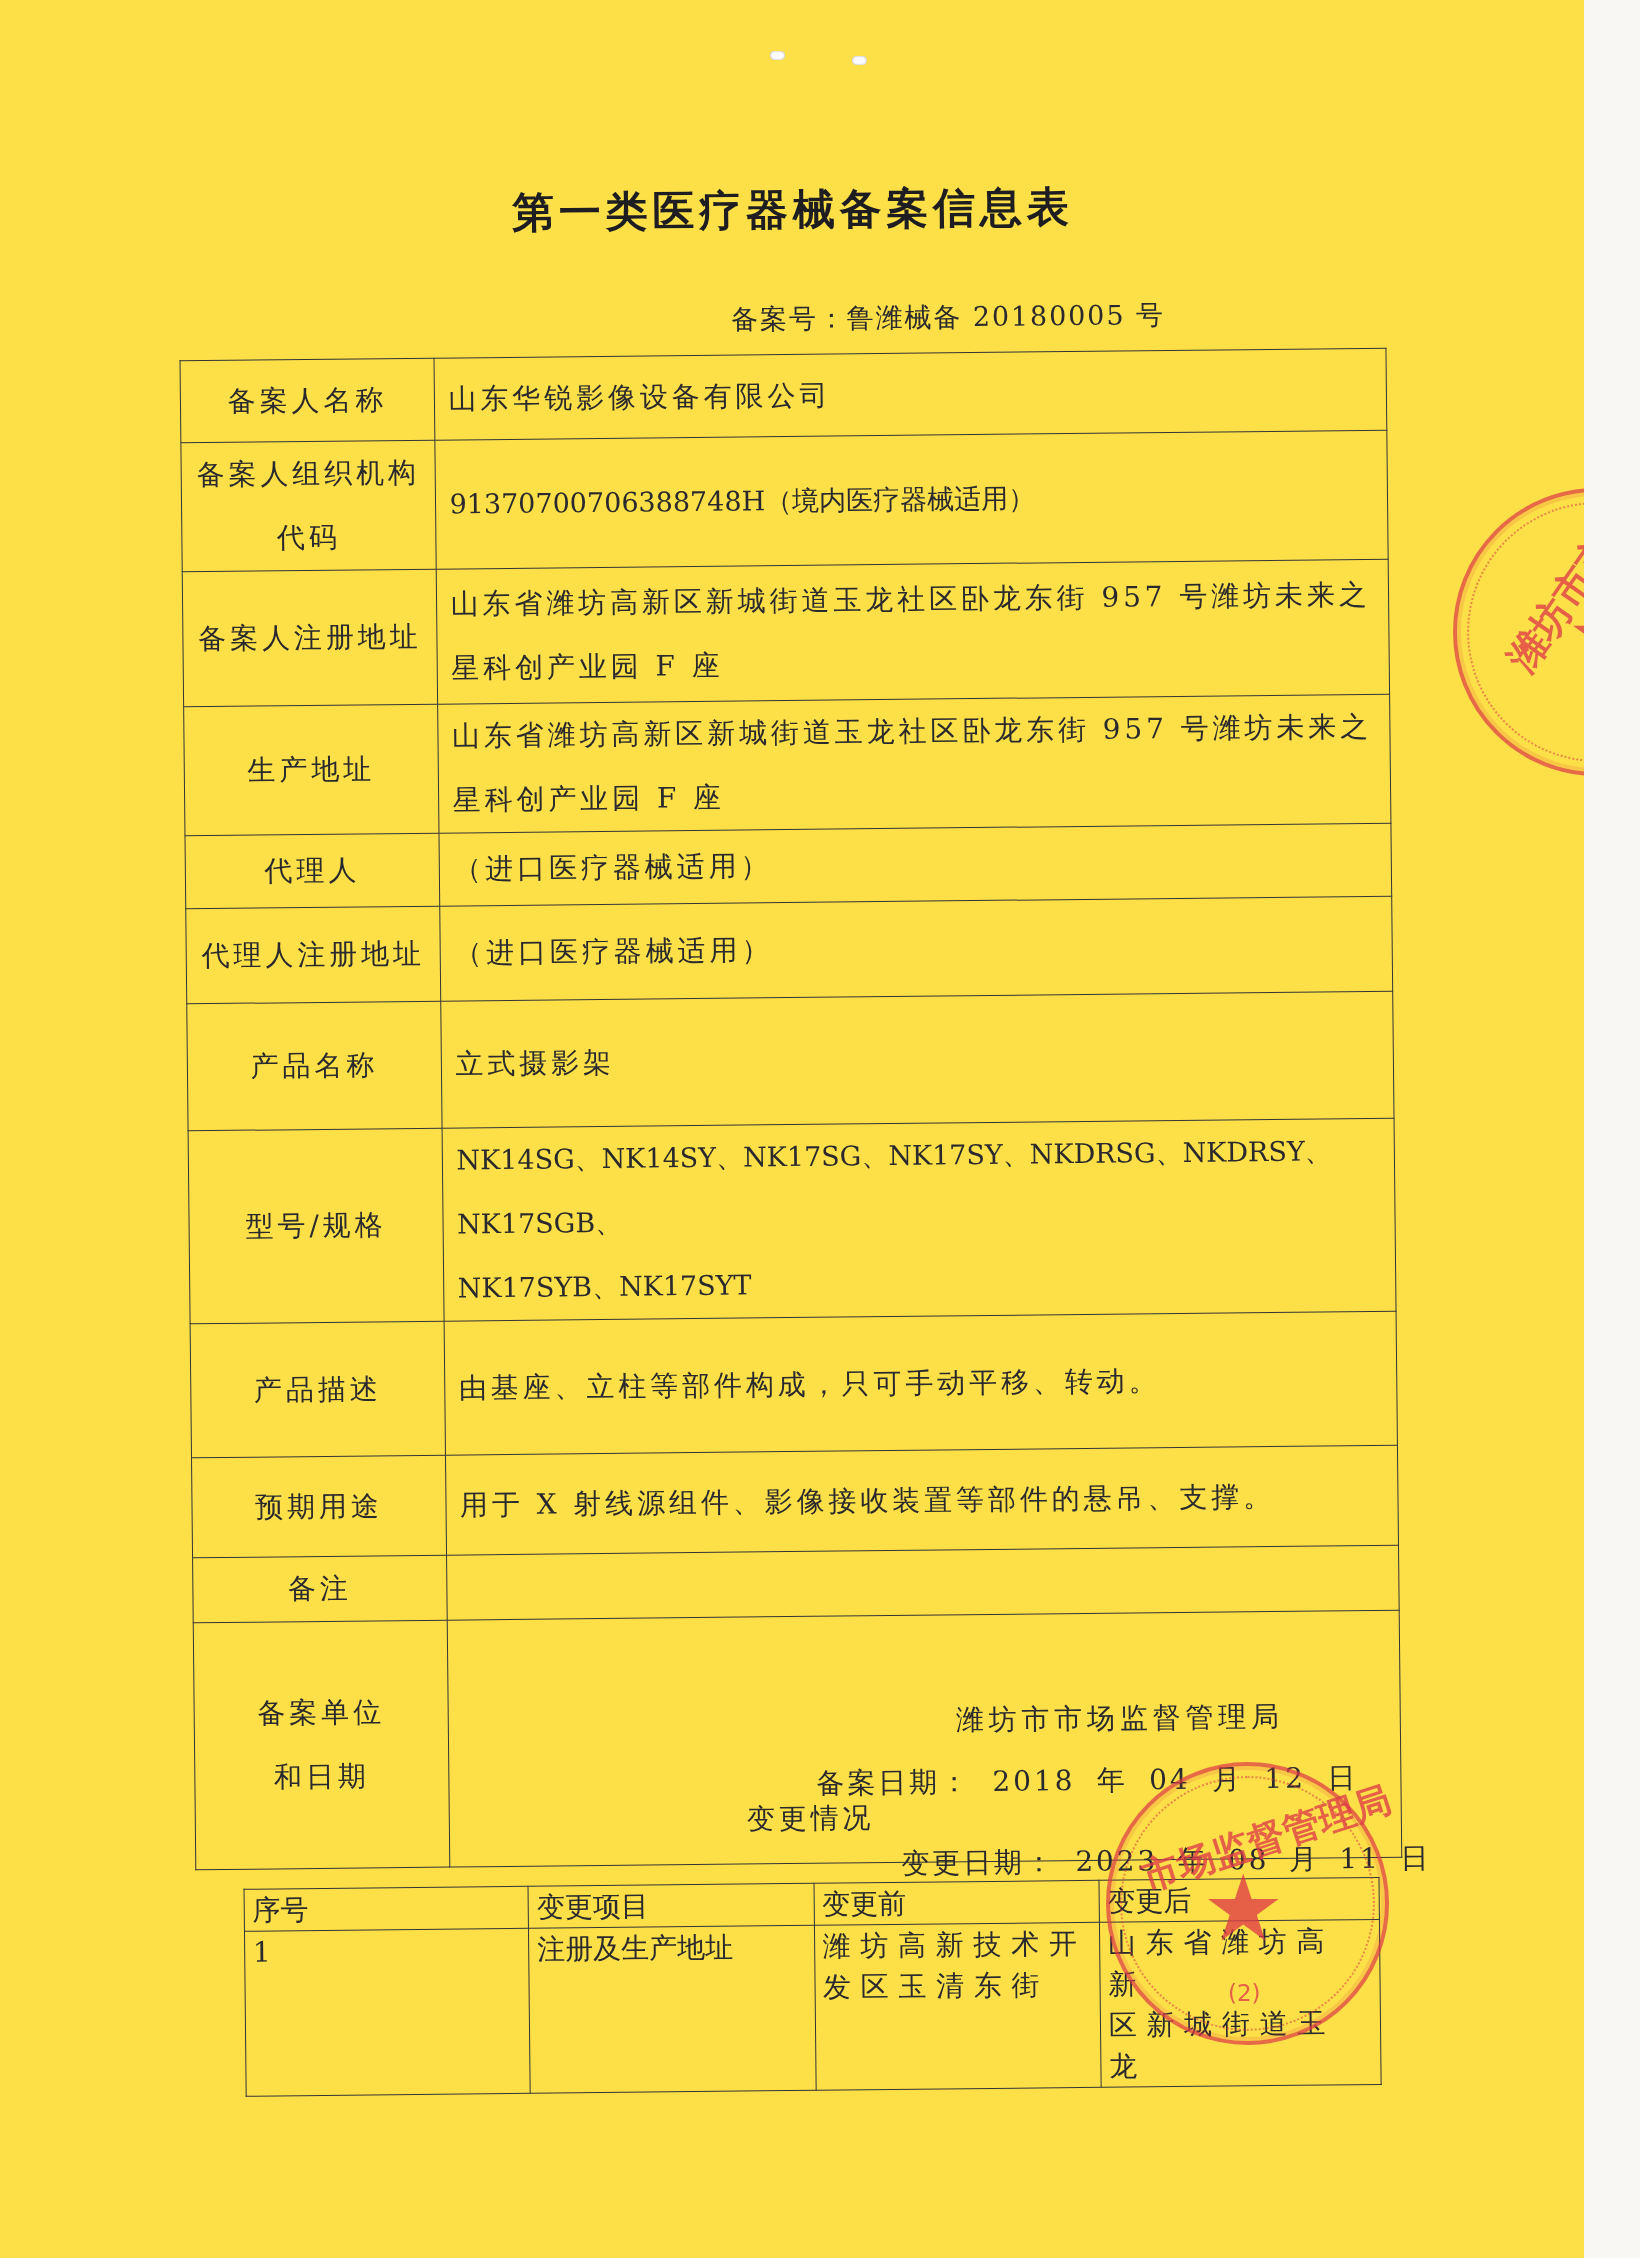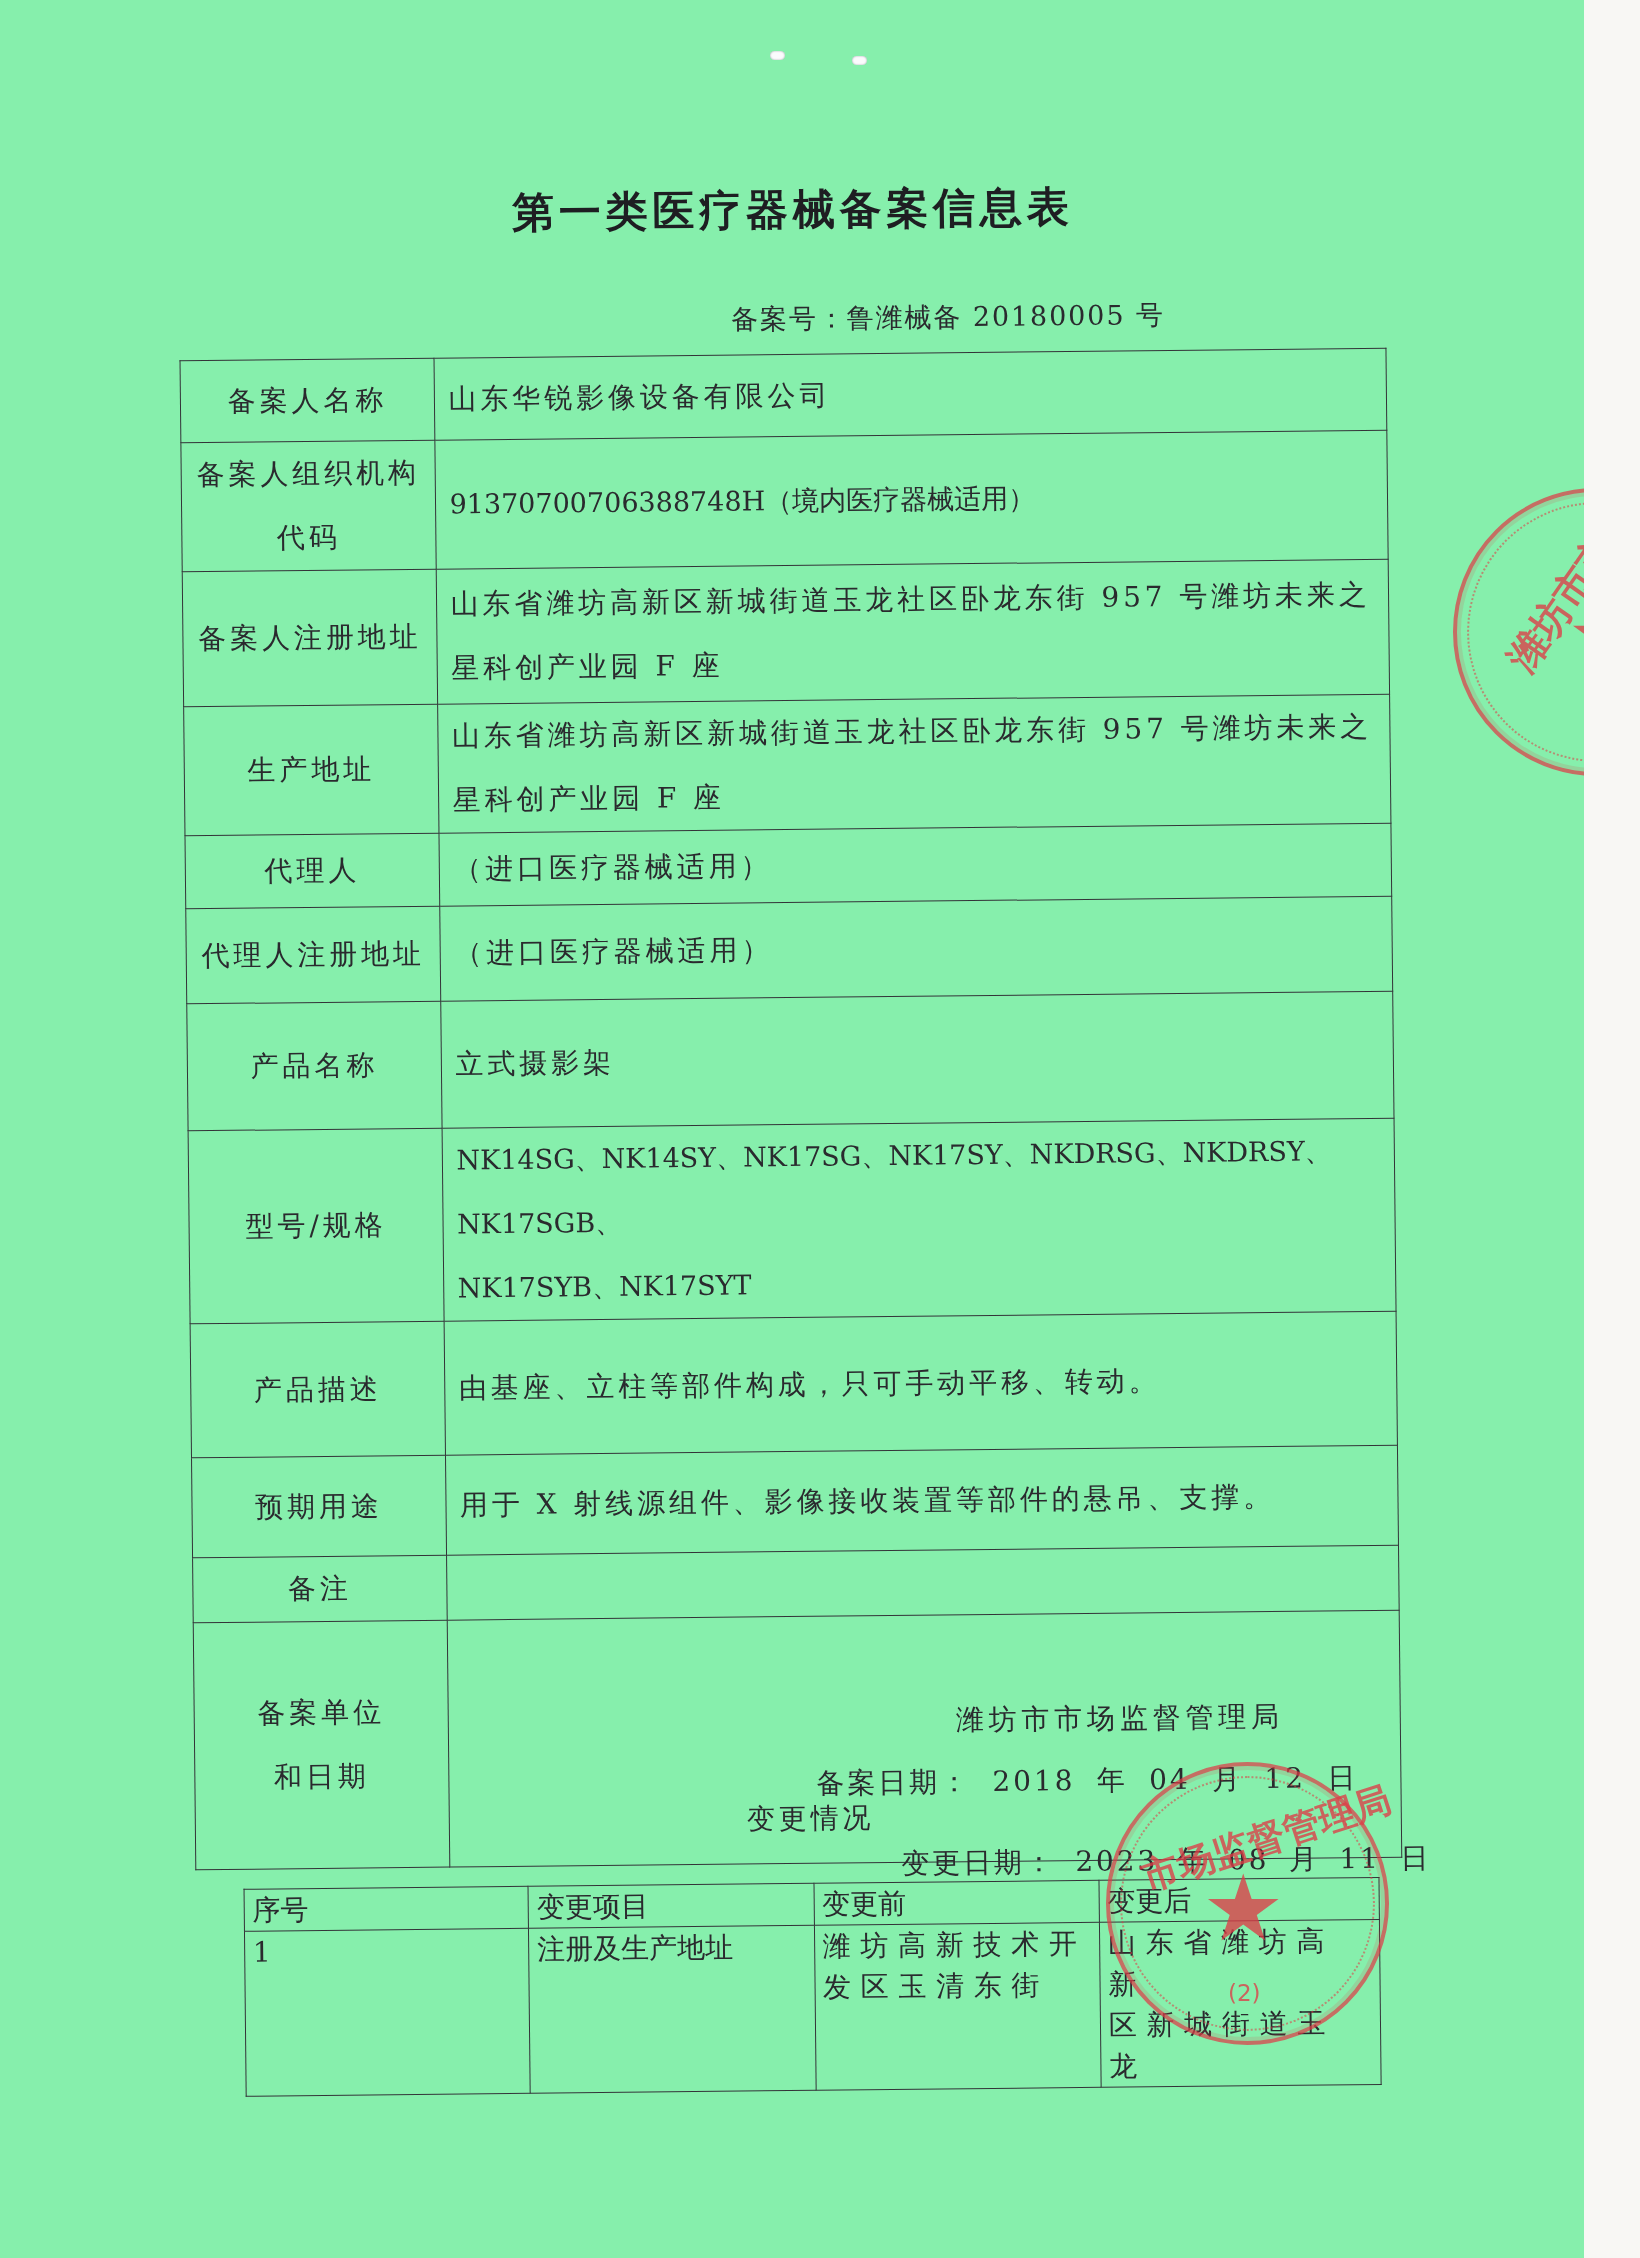--- a/index.html
+++ b/index.html
@@ -4,21 +4,21 @@
 <style>
   html, body { margin: 0; padding: 0; }
   body {
     width: 1640px; height: 2258px; position: relative; overflow: hidden;
     background: #f8f7f4;
     font-family: "DejaVu Serif", "Liberation Serif", serif;
     color: #2a2a2e;
   }
   .paper {
     position: absolute; left: 0; top: 0; width: 1584px; height: 2258px;
-    background: #86efac; overflow: hidden;
+    background: #fde047; overflow: hidden;
   }
   .staple { position: absolute; width: 15.4px; height: 8.7px; border-radius: 4.8px;
     background: #fbfbfd; box-shadow: 0 0 1.9px #9a9aa5 inset; }
   .rot { position: absolute; left: 0; top: 0; width: 1584px; height: 2258px;
     transform: rotate(-0.6deg); transform-origin: 792px 1072px; }
   .title { position: absolute; left: 521px; top: 182px; width: 521px; text-align: center;
     font-family: "DejaVu Sans", "Liberation Sans", sans-serif; font-weight: bold;
     font-size: 42px; letter-spacing: 4.8px; color: #1e1e22; white-space: nowrap; }
   .record-no { position: absolute; left: 739px; top: 301px; font-size: 27px; letter-spacing: 1.9px; white-space: nowrap; }
   table.main { position: absolute; left: 187px; top: 354px; width: 1207px;

